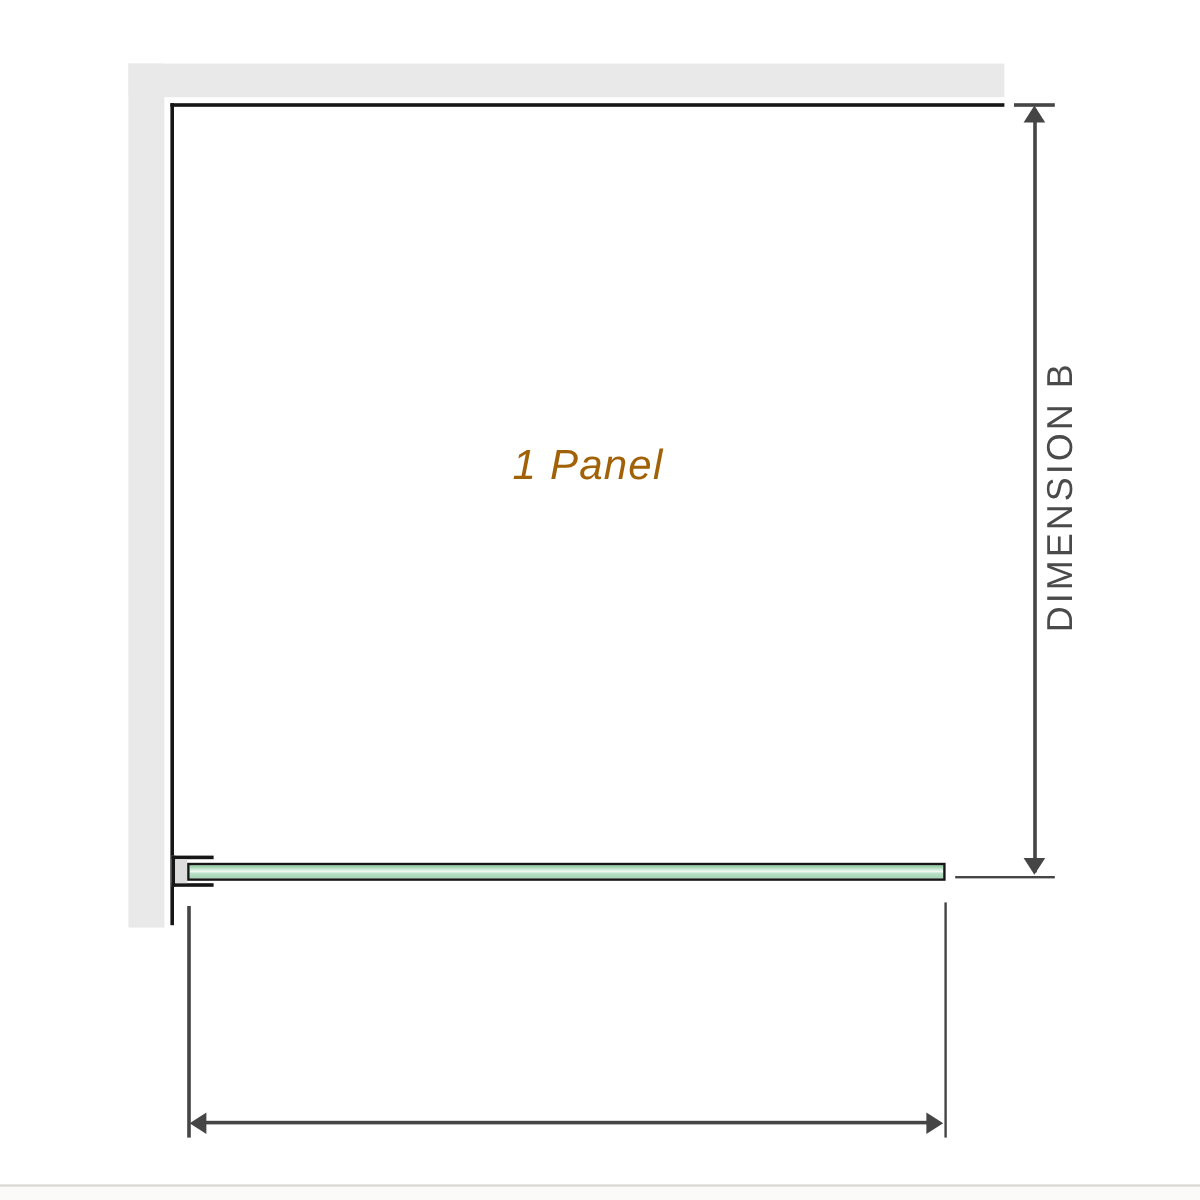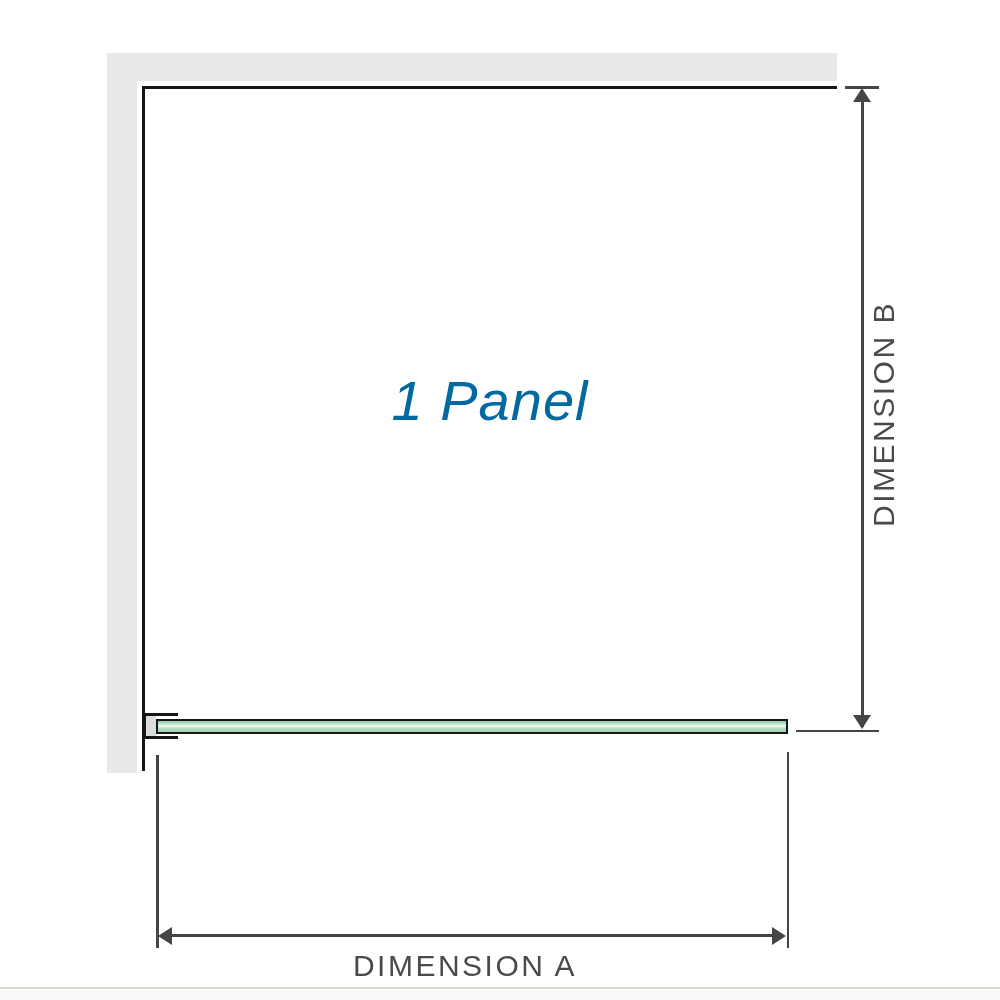--- a/index.html
+++ b/index.html
@@ -43,24 +43,24 @@
     width: 2.5px; height: 685px;
     background: #161616;
     z-index: 2;
   }
   
   .panel-label {
     position: absolute;
     left: 143px; top: 368px;
     width: 694px;
     text-align: center;
-    font-size: 56px;
+    font-size: 35px;
     font-style: italic;
     letter-spacing: 1px;
-    color: #0369a1;
+    color: #a16207;
     z-index: 2;
   }
   
   .glass-panel {
     position: absolute;
     left: 156px; top: 719px;
     width: 632px; height: 15px;
     box-sizing: border-box;
     border: 2px solid #161616;
     background: linear-gradient(to bottom,
@@ -176,18 +176,17 @@
   <div class="dim dimb-line"></div>
   <div class="arrow dimb-arrow-up"></div>
   <div class="arrow dimb-arrow-down"></div>
   <div class="dim-label dimb-label">DIMENSION B</div>
 
   <div class="dim dima-ext-left"></div>
   <div class="dim dima-ext-right"></div>
   <div class="dim dima-line"></div>
   <div class="arrow dima-arrow-left"></div>
   <div class="arrow dima-arrow-right"></div>
-  <div class="dim-label dima-label">DIMENSION A</div>
 
   <div class="page-rule"></div>
   <div class="page-below"></div>
 
 </div>
 
 </body></html>

